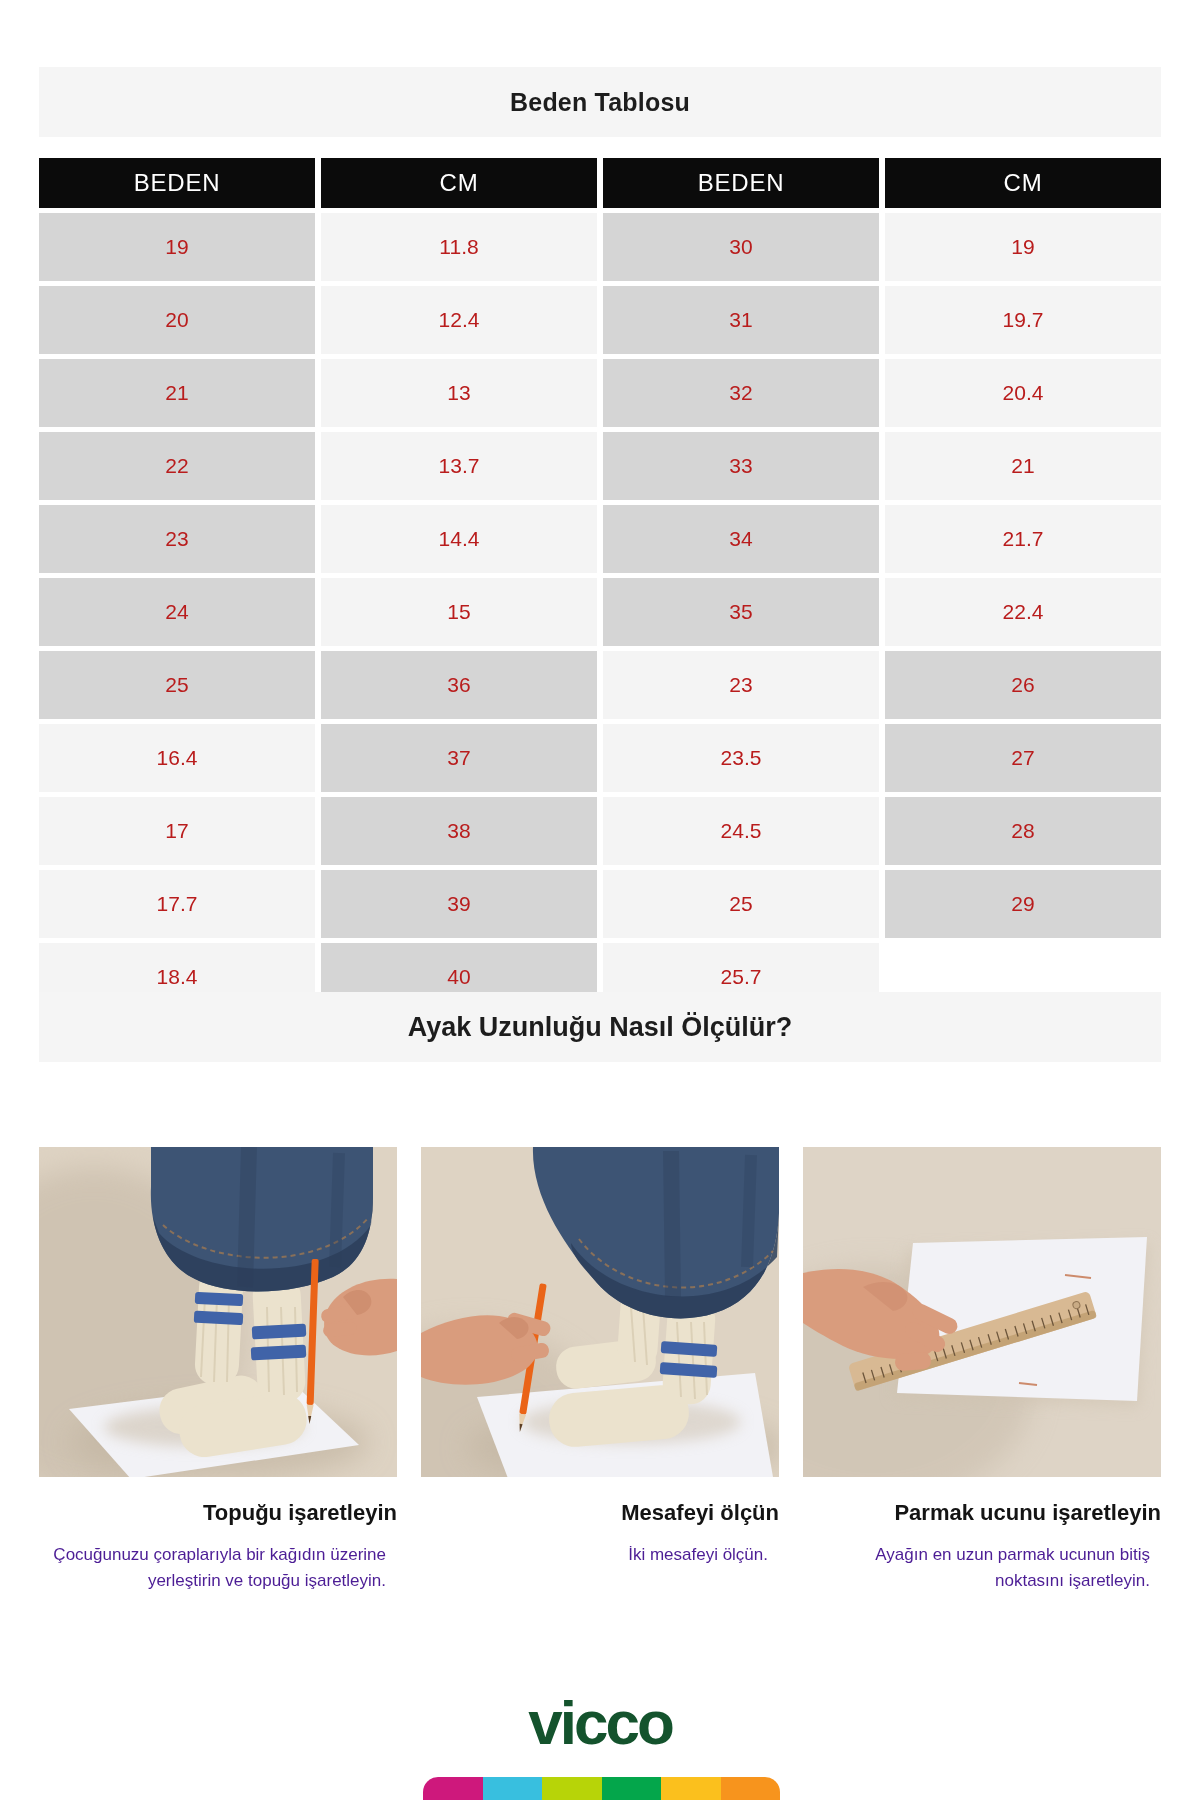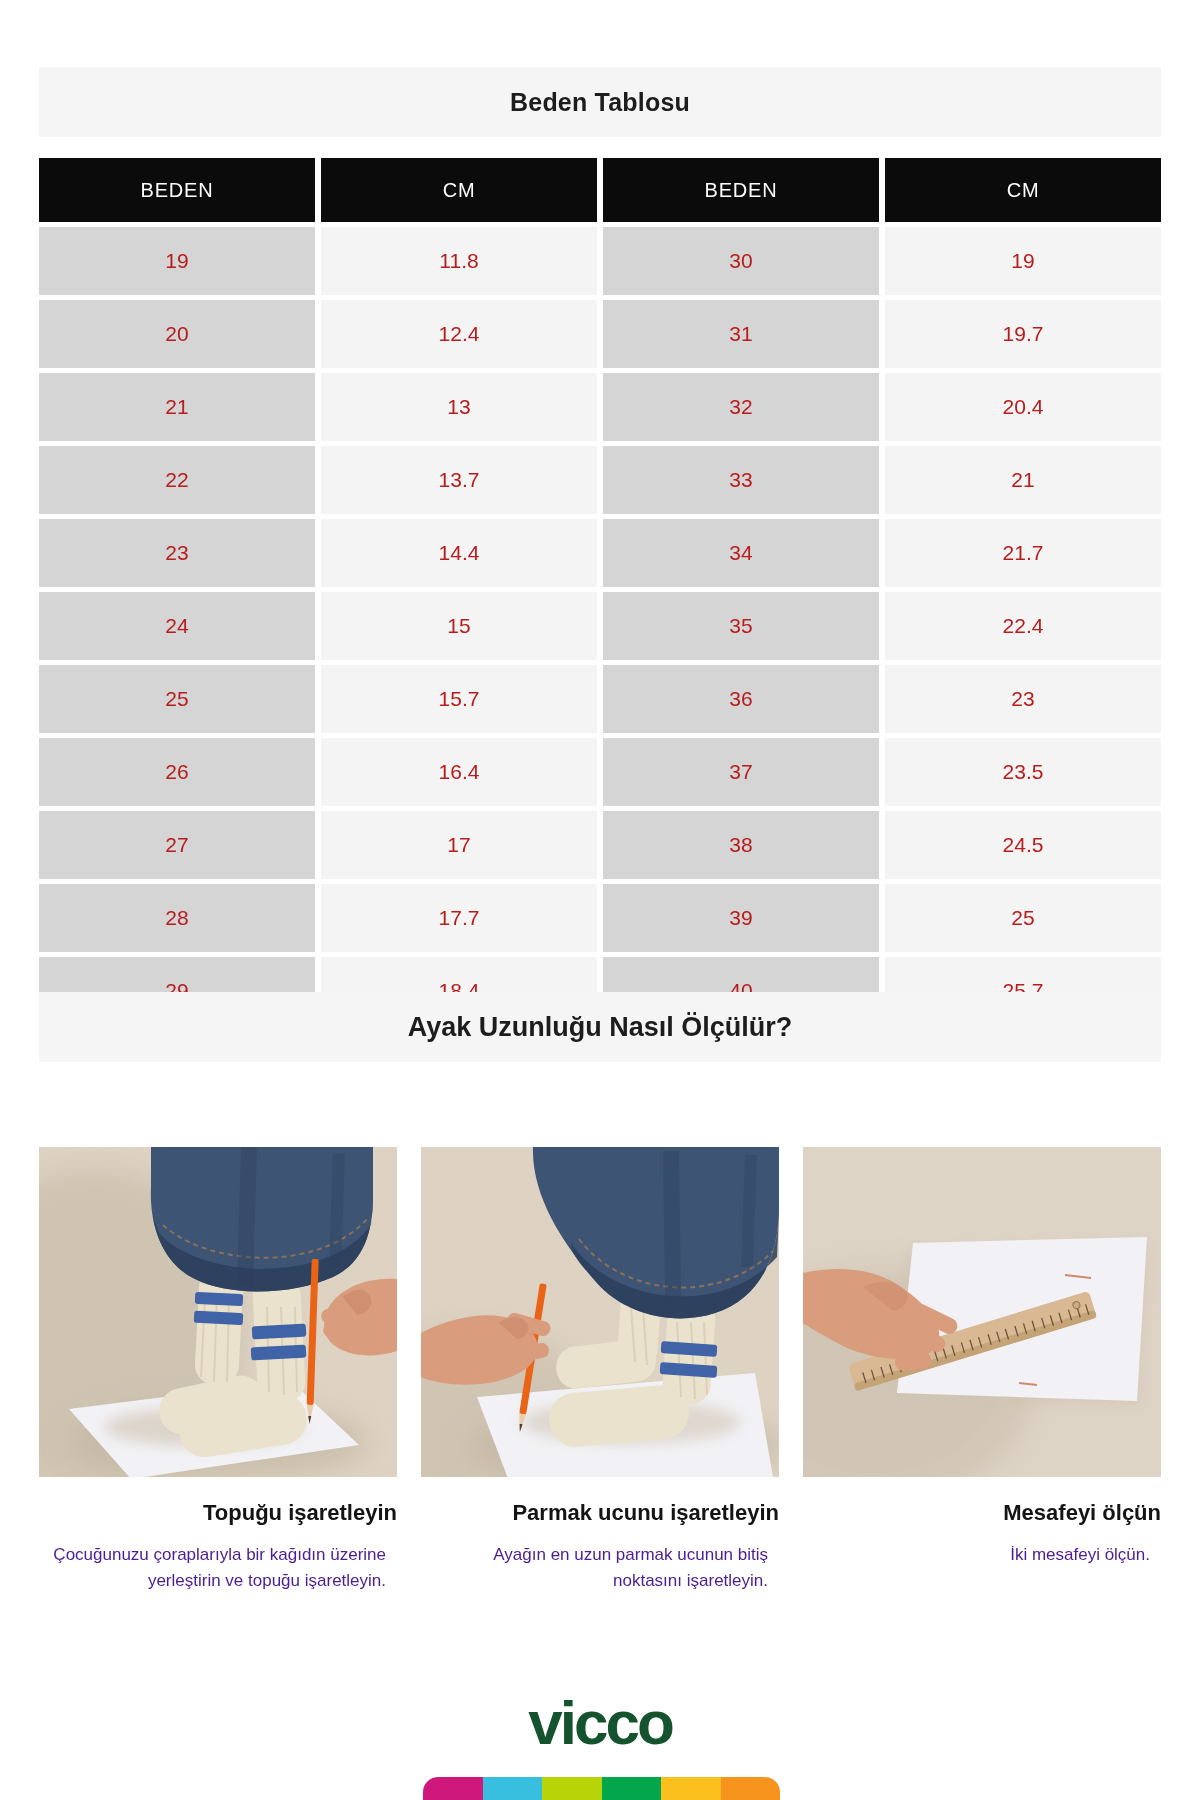--- a/index.html
+++ b/index.html
@@ -18,22 +18,22 @@
   .size-table{
     position:absolute;left:39px;top:158px;width:1122px;
     display:grid;grid-template-columns:repeat(4,1fr);
     column-gap:6px;row-gap:5px;
   }
   .cell{
     display:flex;align-items:center;justify-content:center;
     height:68px;font-size:21px;color:#b91c1c;
   }
   .cell.head{
-    height:64px;background:var(--header-bg,#0b0b0b);color:var(--header-text,#fff);
-    font-size:20px;letter-spacing:.8px;
+    height:50px;background:var(--header-bg,#0b0b0b);color:var(--header-text,#fff);
+    font-size:24px;letter-spacing:.8px;
   }
   .cell.size{background:var(--size-cell-bg,#d5d5d5);}
   .cell.cm{background:var(--cm-cell-bg,#f4f4f4);}
   .photos{
     position:absolute;left:39px;top:1147px;width:1122px;
     display:flex;gap:24px;
   }
   .photo{width:358px;height:330px;flex:0 0 auto;}
   .photo svg{display:block;width:358px;height:330px;}
   .captions{
@@ -102,21 +102,20 @@
       <div class="cell cm">21</div>
       <div class="cell size">23</div>
       <div class="cell cm">14.4</div>
       <div class="cell size">34</div>
       <div class="cell cm">21.7</div>
       <div class="cell size">24</div>
       <div class="cell cm">15</div>
       <div class="cell size">35</div>
       <div class="cell cm">22.4</div>
       <div class="cell size">25</div>
-      <div class="cell cm">15.7</div>
       <div class="cell size">36</div>
       <div class="cell cm">23</div>
       <div class="cell size">26</div>
       <div class="cell cm">16.4</div>
       <div class="cell size">37</div>
       <div class="cell cm">23.5</div>
       <div class="cell size">27</div>
       <div class="cell cm">17</div>
       <div class="cell size">38</div>
       <div class="cell cm">24.5</div>
@@ -246,26 +245,26 @@
       </svg>
     </div>
   </div>
 
   <div class="captions">
     <div class="caption">
       <h3>Topuğu işaretleyin</h3>
       <p>Çocuğunuzu çoraplarıyla bir kağıdın üzerine yerleştirin ve topuğu işaretleyin.</p>
     </div>
     <div class="caption">
+      <h3>Mesafeyi ölçün</h3>
+      <p>İki mesafeyi ölçün.</p>
+    </div>
+    <div class="caption">
       <h3>Parmak ucunu işaretleyin</h3>
       <p>Ayağın en uzun parmak ucunun bitiş noktasını işaretleyin.</p>
-    </div>
-    <div class="caption">
-      <h3>Mesafeyi ölçün</h3>
-      <p>İki mesafeyi ölçün.</p>
     </div>
   </div>
 
   <div class="brand-wordmark">vicco</div>
 
   <div class="rainbow">
       <div class="rainbow-seg" style="background: rgb(206, 24, 124);"></div>
       <div class="rainbow-seg" style="background: rgb(56, 191, 223);"></div>
       <div class="rainbow-seg" style="background: rgb(183, 212, 8);"></div>
       <div class="rainbow-seg" style="background: rgb(4, 166, 75);"></div>

